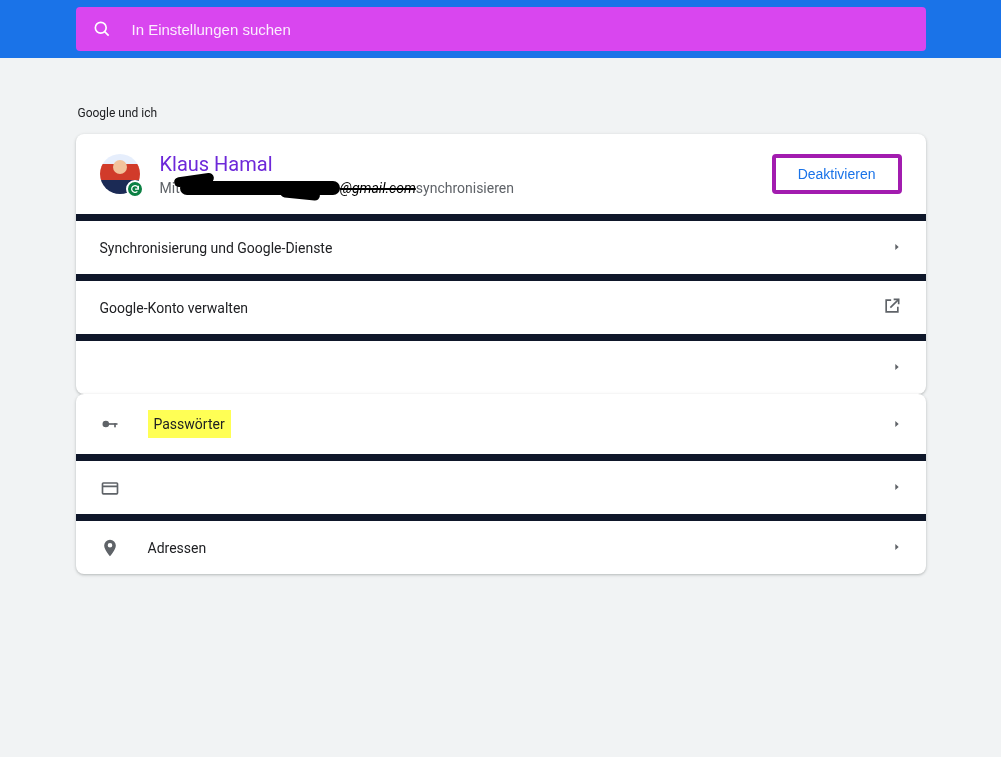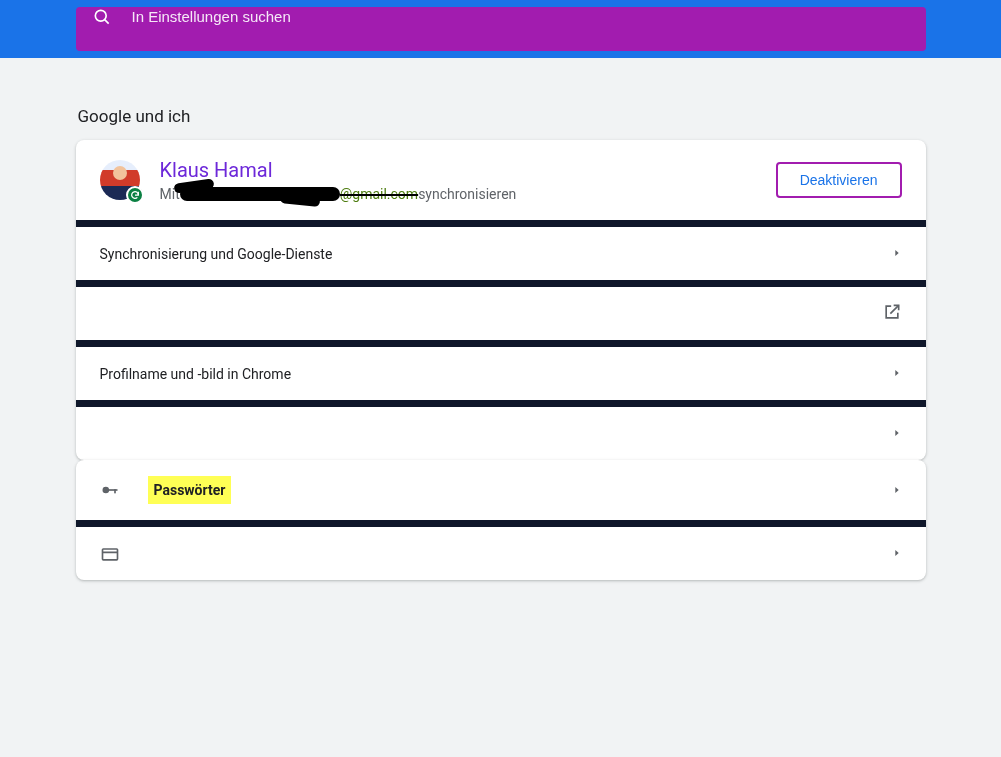--- a/index.html
+++ b/index.html
@@ -14,45 +14,45 @@
     background: #1a73e8;
     height: 58px;
     padding: 0 16px;
     display: flex;
     align-items: center;
     justify-content: center;
   }
   .search-wrap {
     width: 850px;
     height: 44px;
-    background: #a21caf;
+    background: #d946ef;
     border-radius: 4px;
     display: flex;
-    align-items: flex-start;
+    align-items: center;
     padding: 0 16px;
     color: #fff;
   }
   .search-wrap svg { flex: 0 0 auto; }
   .search-input {
     flex: 1;
     background: transparent;
     border: none;
     outline: none;
     color: #fff;
     font-size: 15px;
     margin-left: 18px;
   }
   .search-input::placeholder { color: rgba(255,255,255,0.9); }
   .content {
     max-width: 850px;
     margin: 0 auto;
     padding: 24px 0 40px;
   }
   .section-title {
-    font-size: 17px;
+    font-size: 12px;
     color: #202124;
     margin: 24px 0 14px 2px;
   }
   .card {
     background: #fff;
     border-radius: 8px;
     box-shadow: 0 1px 2px rgba(60,64,67,.2), 0 1px 3px 1px rgba(60,64,67,.1);
     overflow: hidden;
   }
   .row {
@@ -97,37 +97,38 @@
     background:#000;
     border-radius:7px;
     position:relative;
   }
   .redact::before,.redact::after{
     content:"";position:absolute;background:#000;border-radius:6px;
   }
   .redact::before{width:40px;height:10px;left:-6px;top:-6px;transform:rotate(-8deg);}
   .redact::after{width:40px;height:10px;right:20px;top:8px;transform:rotate(6deg);}
   .gmail-strike{
-    color:#4d7c0f;
+    color:#000000;
     text-decoration:line-through;
     text-decoration-color:#000;
     text-decoration-thickness:2px;
+    font-style:italic;
   }
   .btn-outline {
-    border:2px solid #a21caf;
+    border:4px solid #a21caf;
     background:#fff;
     color:#1a73e8;
     font-size:14px;
     font-weight:500;
     padding:8px 22px;
     border-radius:4px;
     cursor:pointer;
   }
   .row-label { font-size:14px; flex:1; color:#202124; }
-  .row-label.high { background: #ffff55; padding:6px 6px; display:inline-block; flex:0 0 auto;font-weight:bold; }
+  .row-label.high { background: #ffff55; padding:6px 6px; display:inline-block; flex:0 0 auto; }
   .row-label-wrap{flex:1;}
   .end-icon { color:#5f6368; flex:0 0 auto; margin-left:auto; }
   .lead-icon { width:20px; color:#5f6368; flex:0 0 auto; margin-right:28px; display:flex; }
 </style>
 </head>
 <body>
 
 <div class="topbar">
   <div class="search-wrap">
     <svg width="20" height="20" viewBox="0 0 24 24" fill="none" stroke="#fff" stroke-width="2">
@@ -167,37 +168,30 @@
     <div class="row">
       <span class="row-label">Synchronisierung und Google-Dienste</span>
       <span class="end-icon">
         <svg width="10" height="10" viewBox="0 0 24 24" fill="#5f6368">
             <path d="M8 5l8 7-8 7z"></path>
           </svg>
       </span>
     </div>
 
     <div class="row">
+      <span class="row-label">Google-Konto verwalten</span>
       <span class="end-icon">
         <svg width="20" height="20" viewBox="0 0 24 24" fill="none" stroke="#5f6368" stroke-width="2">
           <path d="M14 4h6v6"></path>
             <path d="M20 4L10 14"></path>
             <path d="M19 13v6H5V5h6"></path>
         </svg>
       </span>
     </div>
 
-    <div class="row">
-      <span class="row-label">Profilname und -bild in Chrome</span>
-      <span class="end-icon">
-        <svg width="10" height="10" viewBox="0 0 24 24" fill="#5f6368">
-            <path d="M8 5l8 7-8 7z"></path>
-          </svg>
-      </span>
-    </div>
 
     <div class="row">
       <span class="end-icon">
         <svg width="10" height="10" viewBox="0 0 24 24" fill="#5f6368">
             <path d="M8 5l8 7-8 7z"></path>
           </svg>
       </span>
     </div>
 
   </div>
@@ -227,16 +221,29 @@
             <line x1="3" y1="10" x2="21" y2="10"></line>
         </svg>
       </span>
       <span class="end-icon">
         <svg width="10" height="10" viewBox="0 0 24 24" fill="#5f6368">
             <path d="M8 5l8 7-8 7z"></path>
           </svg>
       </span>
     </div>
 
+    <div class="row">
+      <span class="lead-icon">
+        <svg width="20" height="20" viewBox="0 0 24 24" fill="#5f6368">
+          <path d="M12 2a7 7 0 0 0-7 7c0 5 7 13 7 13s7-8 7-13a7 7 0 0 0-7-7zm0 9.5A2.5 2.5 0 1 1 12 6a2.5 2.5 0 0 1 0 5.5z"></path>
+        </svg>
+      </span>
+      <span class="row-label">Adressen</span>
+      <span class="end-icon">
+        <svg width="10" height="10" viewBox="0 0 24 24" fill="#5f6368">
+            <path d="M8 5l8 7-8 7z"></path>
+          </svg>
+      </span>
+    </div>
 
   </div>
 
 </div>
 
 </body></html>

